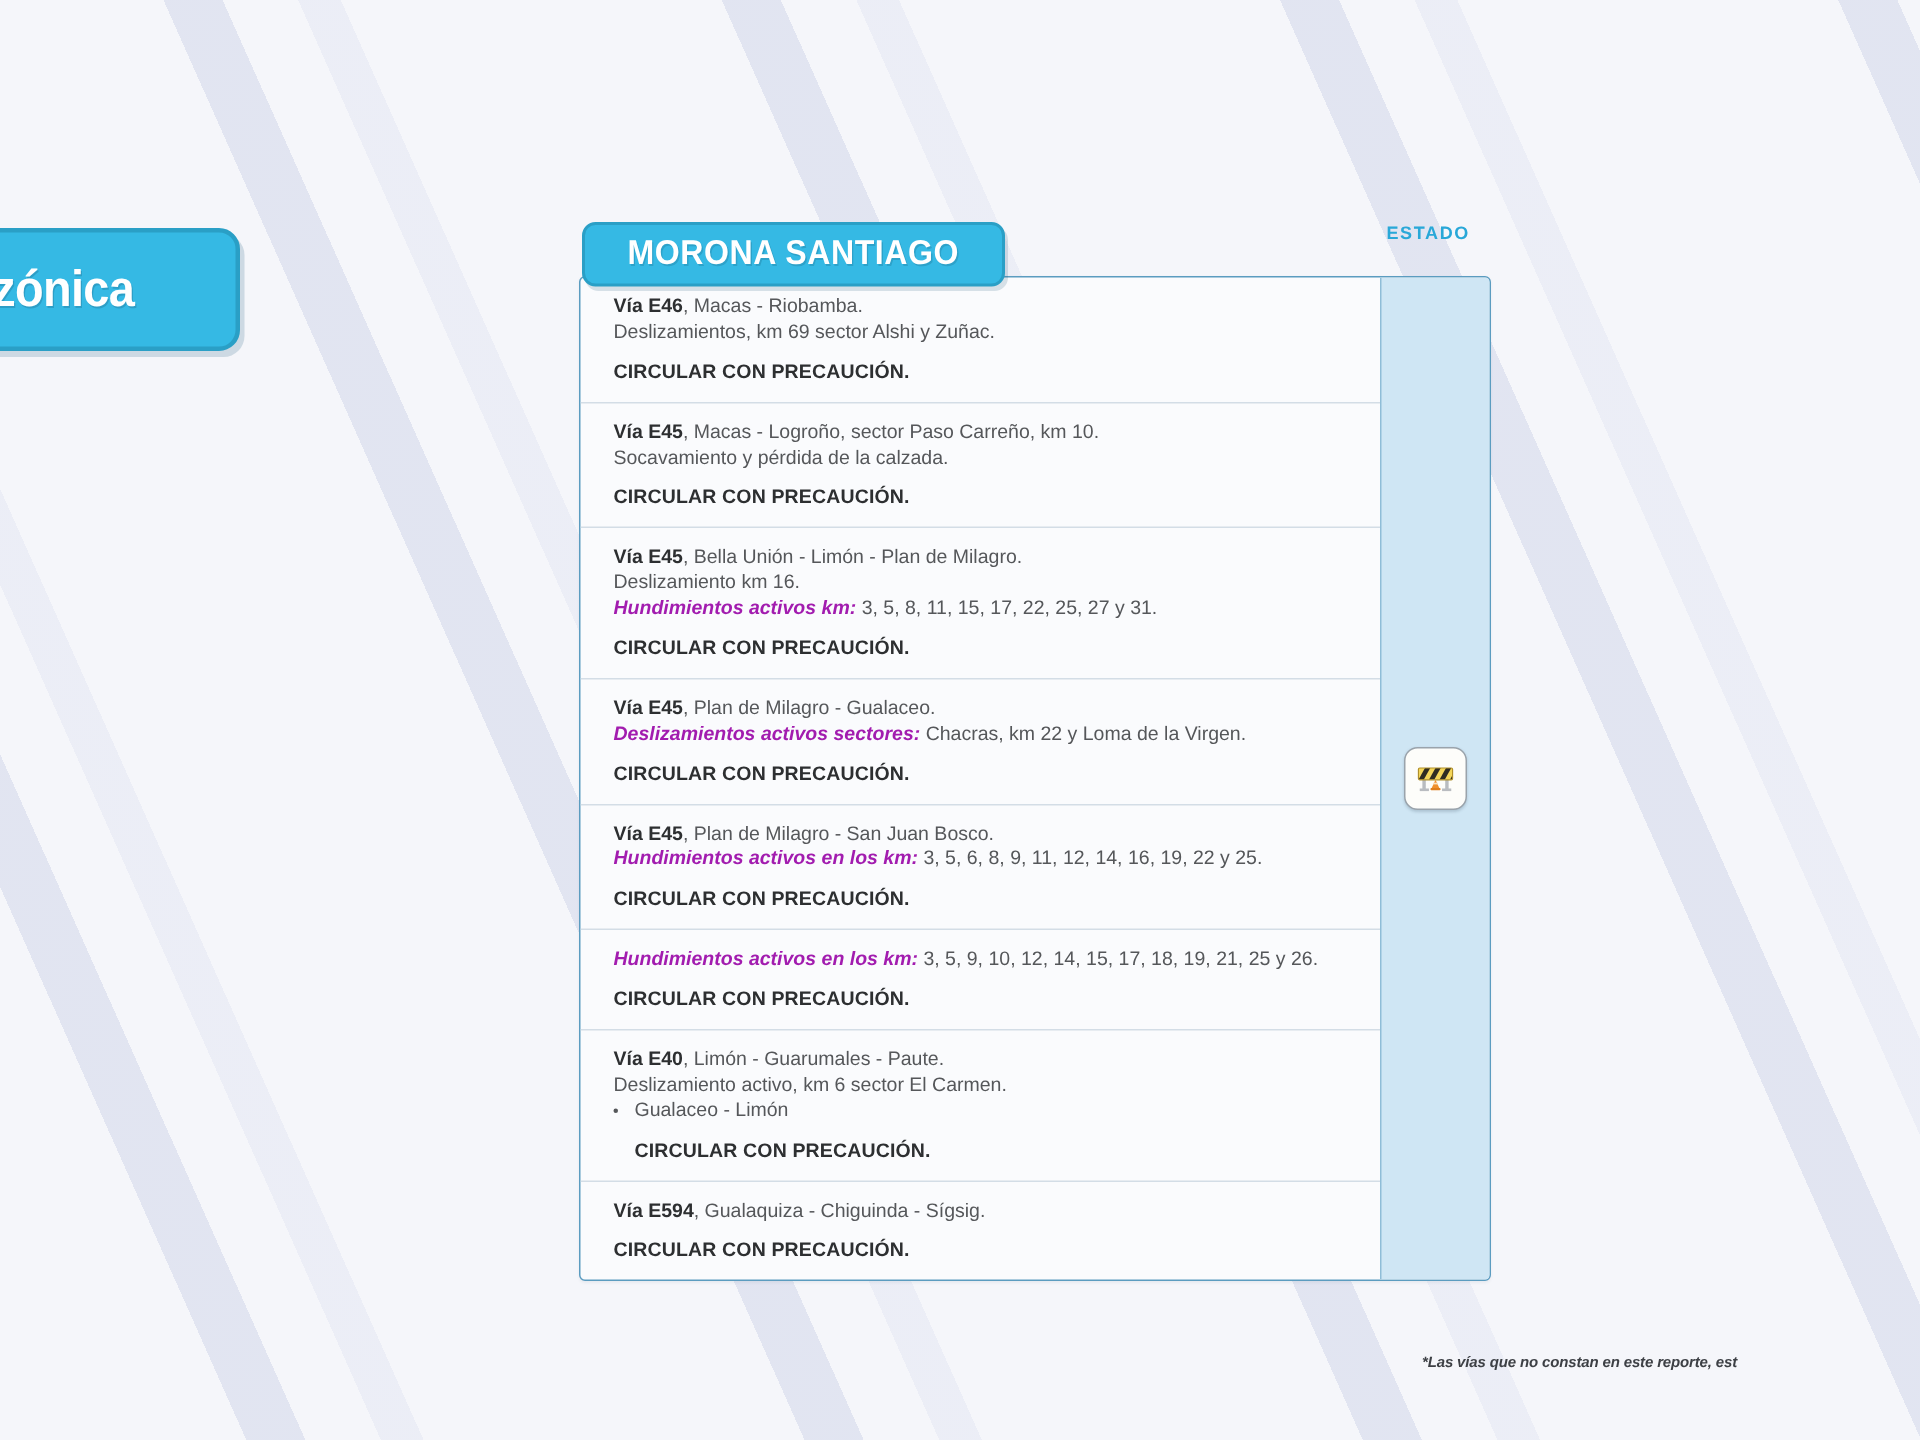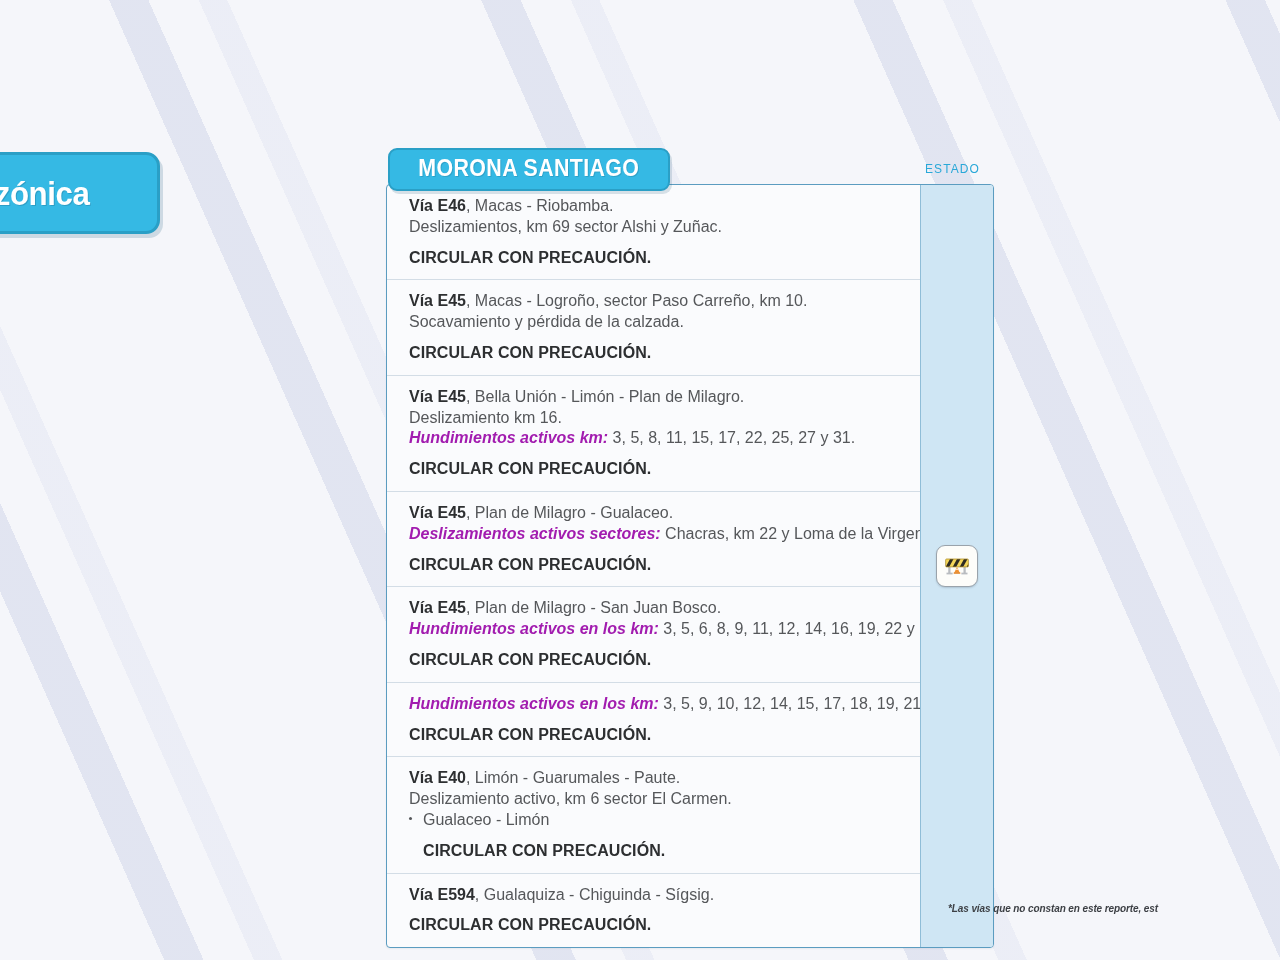--- a/index.html
+++ b/index.html
@@ -92,24 +92,24 @@
     letter-spacing: 0.4px;
     white-space: nowrap;
     text-shadow: 1px 1px 0 rgba(20,80,110,0.22);
     transform: scaleX(0.93);
     display: inline-block;
   }
 
   #estado-header {
     position: absolute;
     right: 14px;
-    top: 14px;
+    top: 0;
     color: #29a8d8;
     font-size: 12px;
-    font-weight: normal;
+    font-weight: bold;
     letter-spacing: 1.1px;
     z-index: 4;
   }
 
   #table-wrap {
     position: relative;
     margin-top: -7px;
     border: 1.5px solid #5b9cc0;
     border-radius: 4px;
     background: #fafbfd;
@@ -143,21 +143,21 @@
     display: flex;
     align-items: center;
     justify-content: center;
   }
 
   .row {
     padding: 11px 14px 11px 22px;
     border-bottom: 1px solid #d3dde6;
     line-height: 1.30;
     color: #55575a;
-    font-size: 16px;
+    font-size: 13px;
   }
   .row:last-child { border-bottom: none; }
 
   .row .line { white-space: nowrap; }
   .row b { color: #a21caf; font-weight: bold; font-style: italic; }
   .row .via { color: #2d2f31; font-weight: bold; }
   .row .warn {
     color: #2d2f31;
     font-weight: bold;
     letter-spacing: 0.1px;

